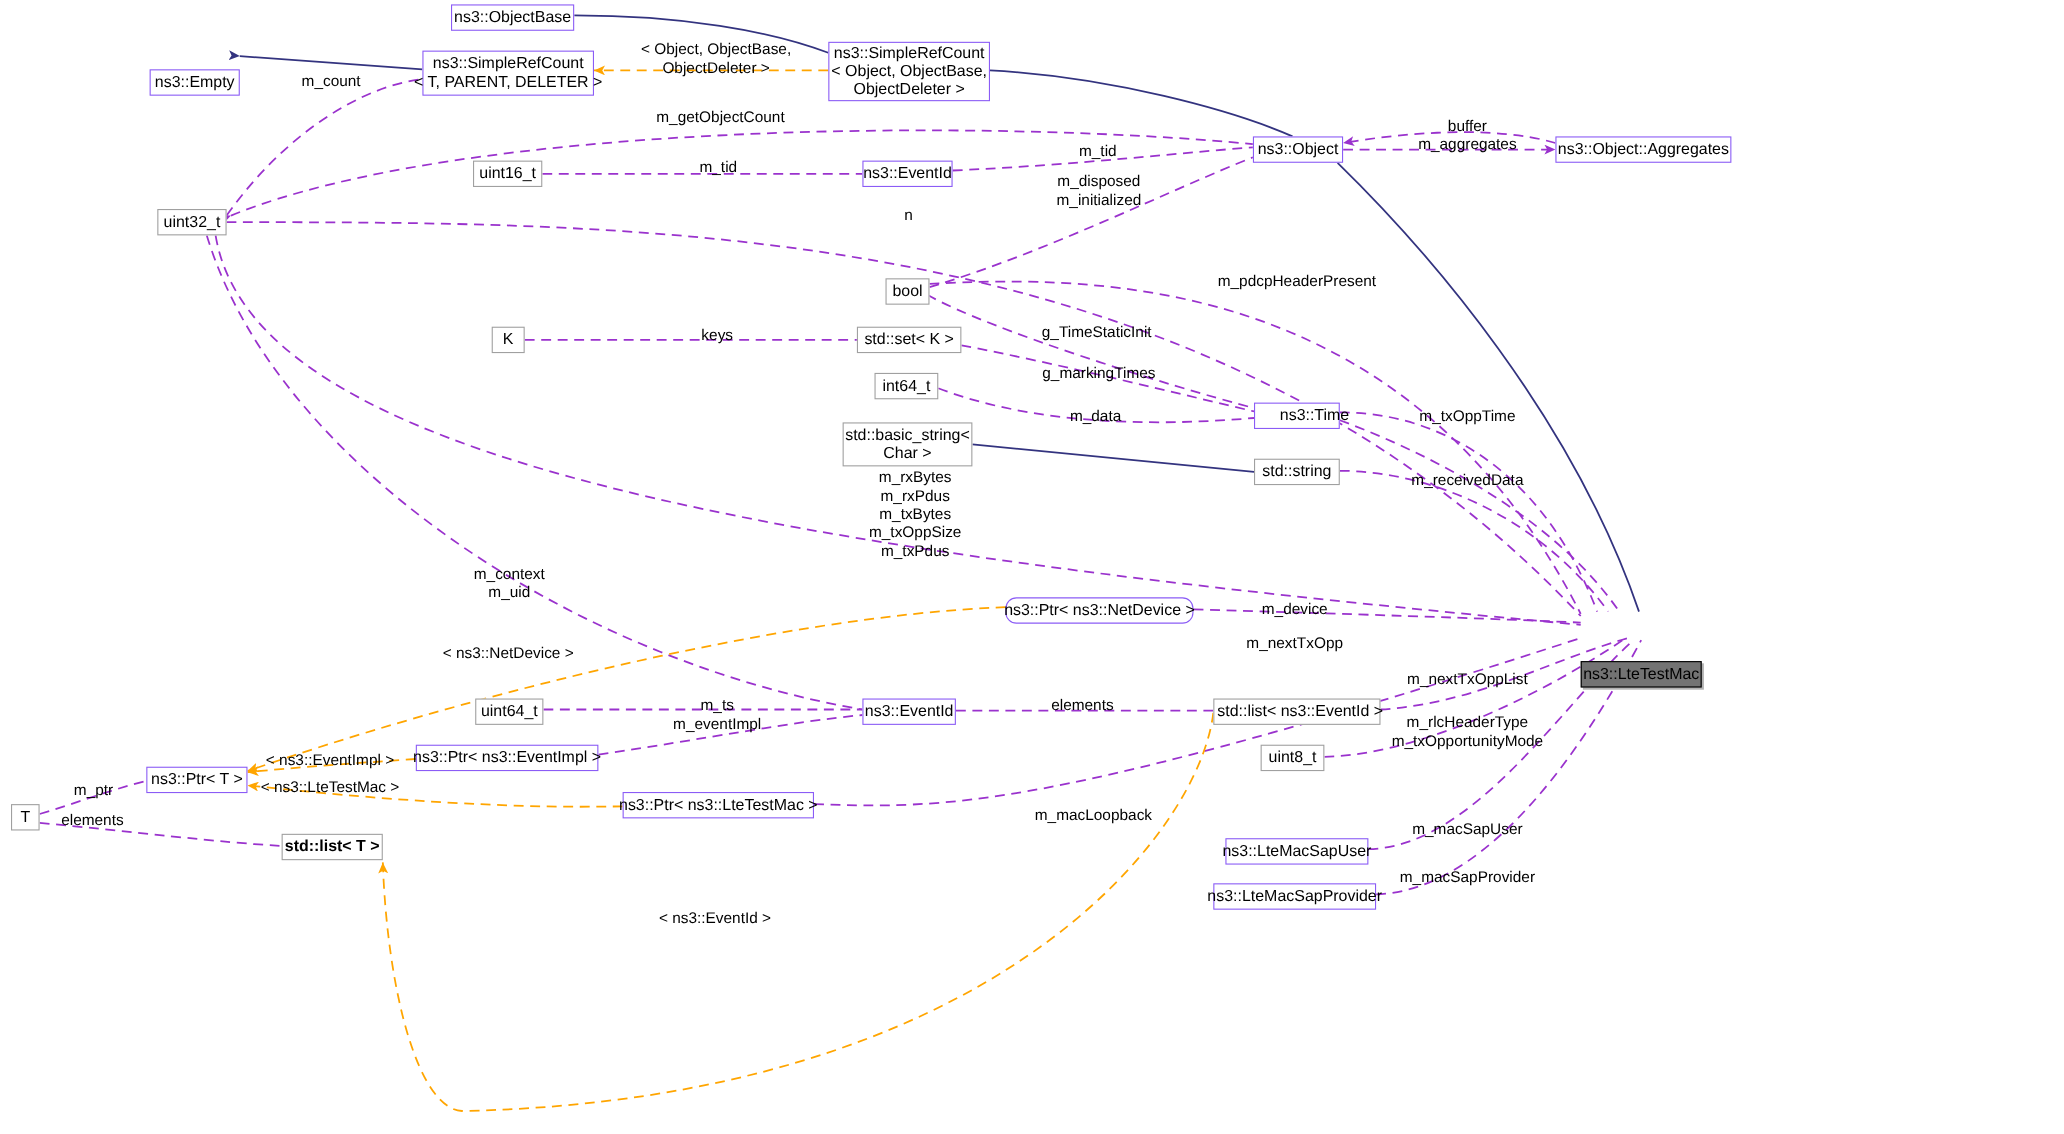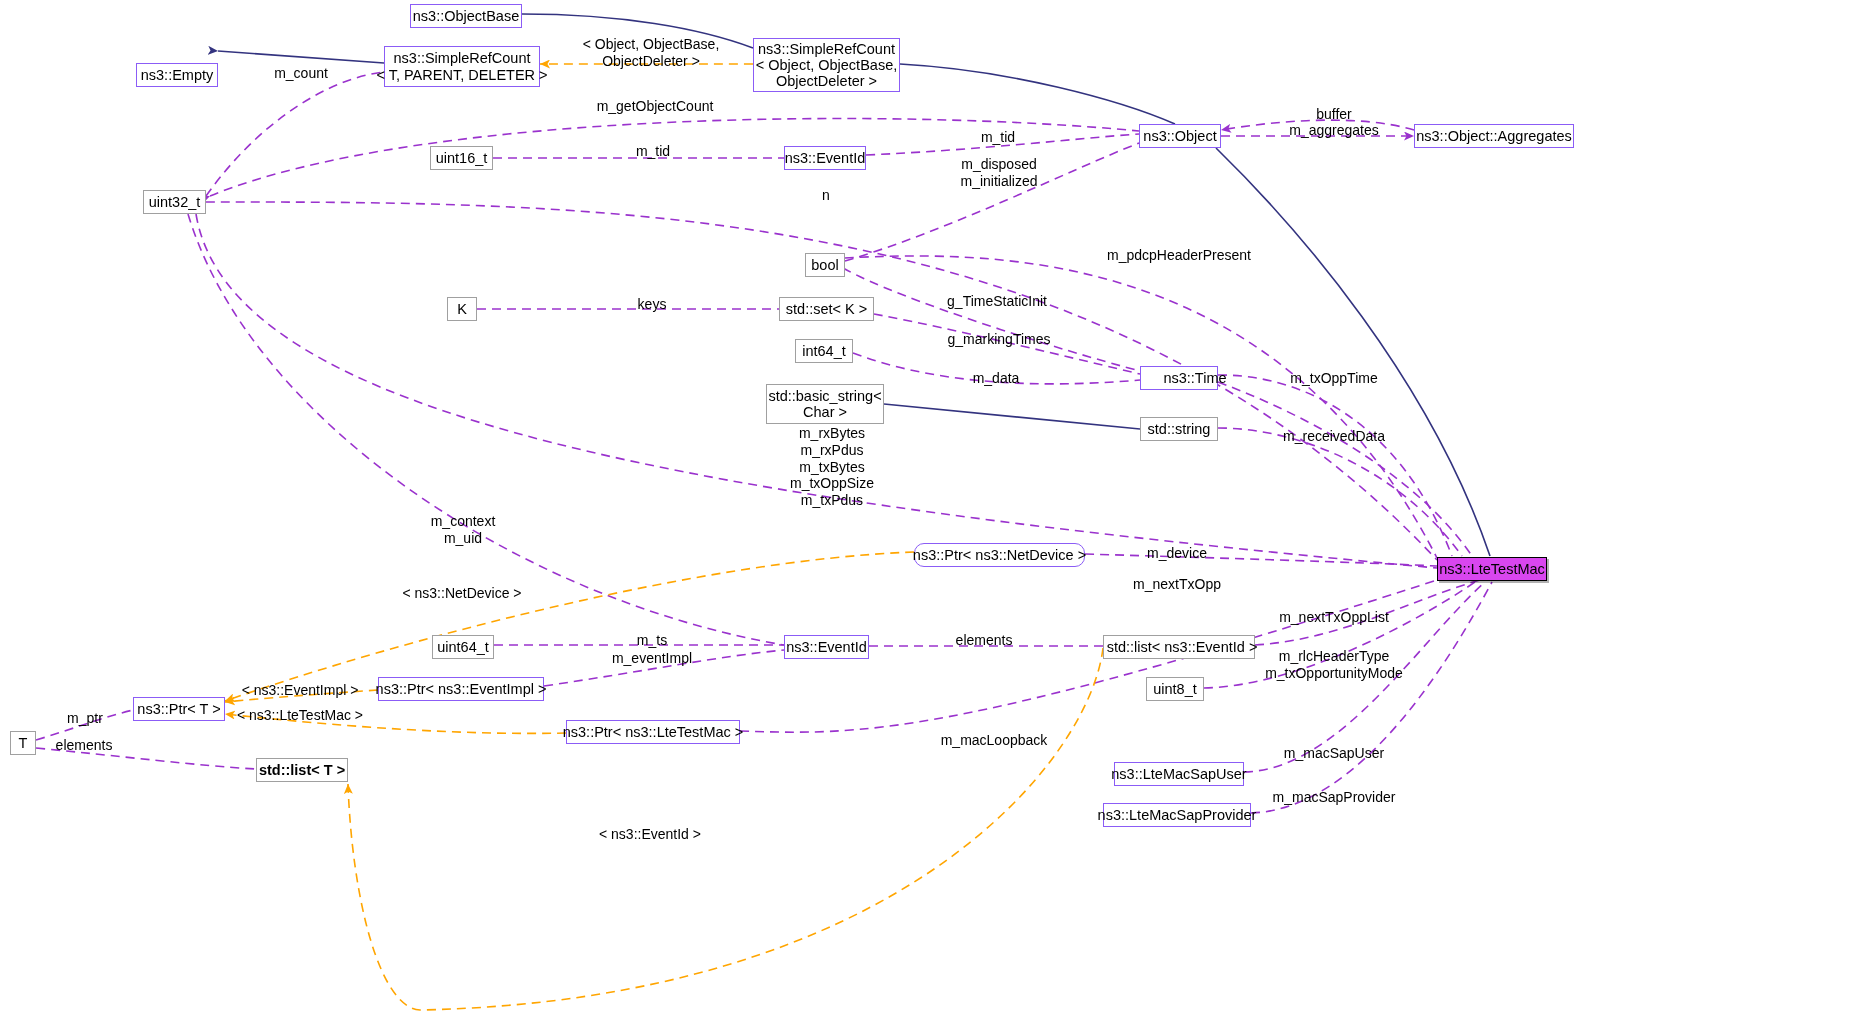--- a/index.html
+++ b/index.html
@@ -6,21 +6,21 @@
   html,body{margin:0;padding:0;background:#ffffff;}
   #canvas{position:relative;width:1876px;height:1031px;background:#ffffff;
           font-family:"Liberation Sans","DejaVu Sans",sans-serif;overflow:hidden;}
   svg#edges{position:absolute;left:0;top:0;width:1876px;height:1031px;}
 
   .node{position:absolute;box-sizing:border-box;background:#ffffff;
         display:flex;align-items:center;justify-content:center;text-align:center;
         font-size:14.5px;color:#000000;line-height:1.12;padding:2px 6px;white-space:pre;}
   .node.cls{border:1px solid #8b5cf6;}
   .node.builtin{border:1px solid #a0a0a0;}
-  .node.focus{border:1px solid #000000;background:#d946ef;}
+  .node.focus{border:1px solid #000000;background:#737373;margin-top:44px;}
   .node.shadow{box-shadow:2px 2px 0 rgba(0,0,0,0.30);}
 
   .elabel{position:absolute;font-size:14px;color:#000000;line-height:1.2;
           white-space:pre;text-align:center;transform:translateX(-50%);}
 </style>
 </head>
 <body>
 
 <div id="canvas">
 

